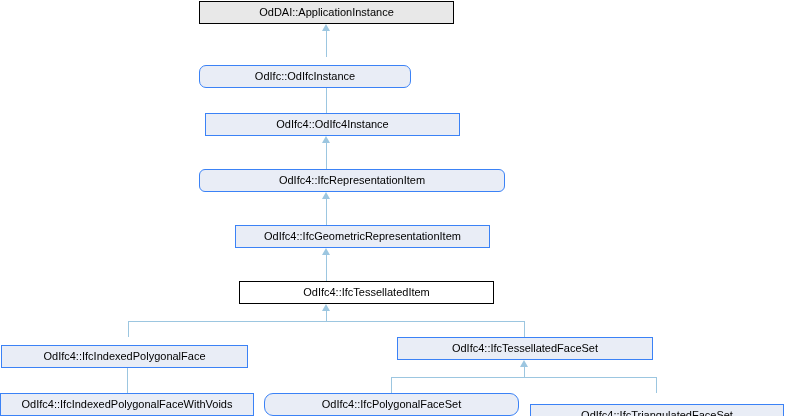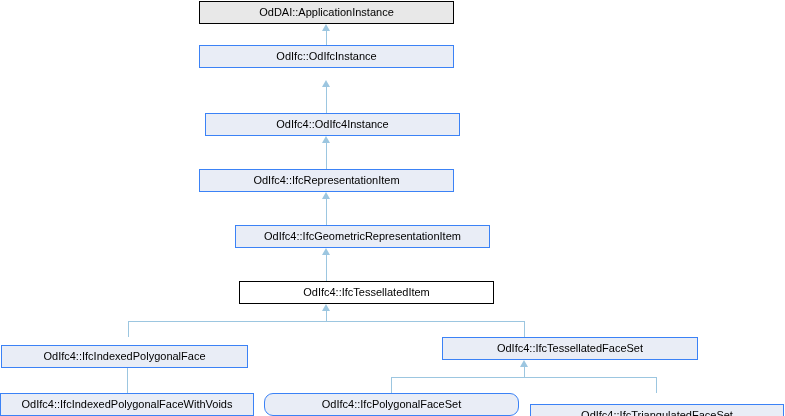--- a/index.html
+++ b/index.html
@@ -35,27 +35,27 @@
     border-color: #000000;
     cursor: default;
   }
   .node.current {
     background: #ffffff;
     border-color: #000000;
     cursor: default;
     margin-left: 40px;
   }
   .n0  { left: 199px; top: 1px;   width: 255px; }
-  .n1  { left: 199px; top: 45px;  width: 255px; }
+  .n1  { left: 199px; top: 65px;  width: 212px; border-radius: 7px; }
   .n2  { left: 205px; top: 113px; width: 255px; }
-  .n3  { left: 199px; top: 169px; width: 255px; }
+  .n3  { left: 199px; top: 169px; width: 306px; border-radius: 6px; }
   .n4  { left: 199px; top: 225px; width: 255px; margin-left: 36px; }
   .n5  { left: 199px; top: 281px; width: 255px; }
   .n6  { left: 1px;   top: 345px; width: 247px; }
-  .n7  { left: 397px; top: 337px; width: 256px; margin-left: 45px; }
+  .n7  { left: 397px; top: 337px; width: 256px; }
   .n8  { left: 0px;   top: 393px; width: 254px; }
   .n9  { left: 264px; top: 393px; width: 255px; border-radius: 9px; }
   .n10 { left: 530px; top: 404px; width: 254px; }
   
   .edge {
     position: absolute;
     background: #9cc6e0;
   }
   .l1  { left: 326px; top: 30px;  width: 1px;   height: 27px; }
   .l2  { left: 326px; top: 86px;  width: 1px;   height: 27px; }

